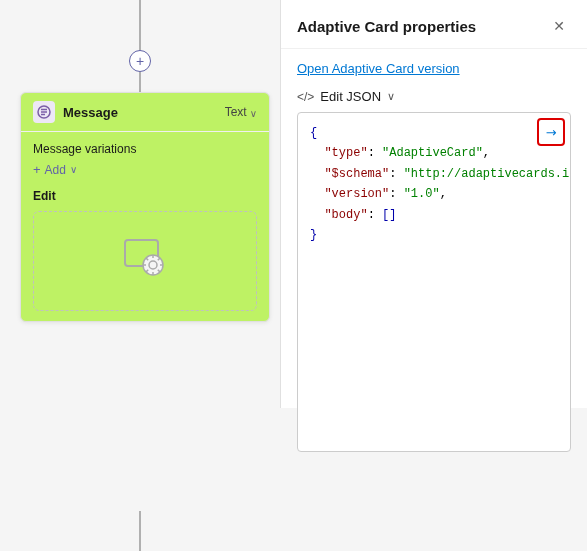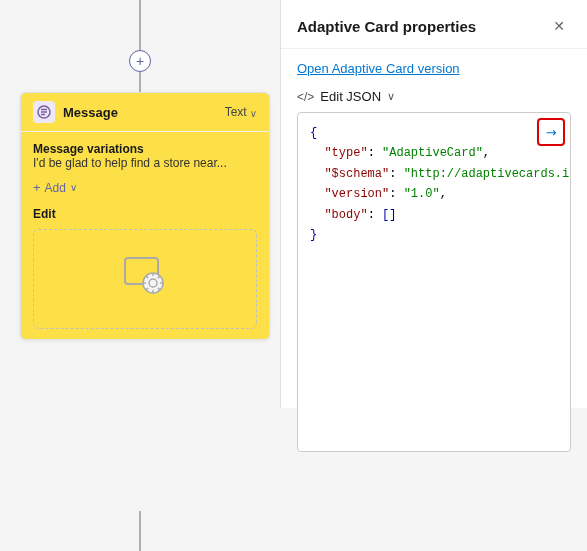--- a/index.html
+++ b/index.html
@@ -61,21 +61,21 @@
       height: 20px;
       background: #b0b0b0;
     }
 
     
     .message-card {
       position: absolute;
       top: 92px;
       left: 20px;
       right: 10px;
-      background: #fde047;
+      background: #bef264;
       border: 1.5px solid #e0e0e0;
       border-radius: 6px;
       padding: 0;
       box-shadow: 0 1px 4px rgba(0,0,0,0.08);
     }
 
     .message-card-header {
       display: flex;
       align-items: center;
       padding: 8px 12px;
@@ -116,23 +116,23 @@
       font-size: 10px;
       color: #666;
     }
 
     .message-card-body {
       padding: 10px 12px;
     }
 
     .message-variations-label {
       font-size: 12px;
-      font-weight: 700;
+      font-weight: 400;
       color: #1a1a1a;
-      margin-bottom: 0;
+      margin-bottom: 6px;
     }
 
     .message-variation-text {
       font-size: 12px;
       color: #333;
       margin-bottom: 10px;
     }
 
     .add-button {
       display: flex;
@@ -328,21 +328,20 @@
         </svg>
       </div>
       <span class="message-title">Message</span>
       <div class="text-badge">
         <span>Text</span>
         <span class="chevron">∨</span>
       </div>
     </div>
     <div class="message-card-body">
       <div class="message-variations-label">Message variations</div>
-      <div class="message-variation-text">I'd be glad to help find a store near...</div>
       <div class="add-button">
         <span class="plus">+</span>
         <span>Add</span>
         <span class="chev">∨</span>
       </div>
       <div class="media-label">Edit</div>
       <div class="media-placeholder">
         <div class="media-icon">
           <svg width="50" height="50" viewBox="0 0 50 50" fill="none" xmlns="http://www.w3.org/2000/svg">
 

